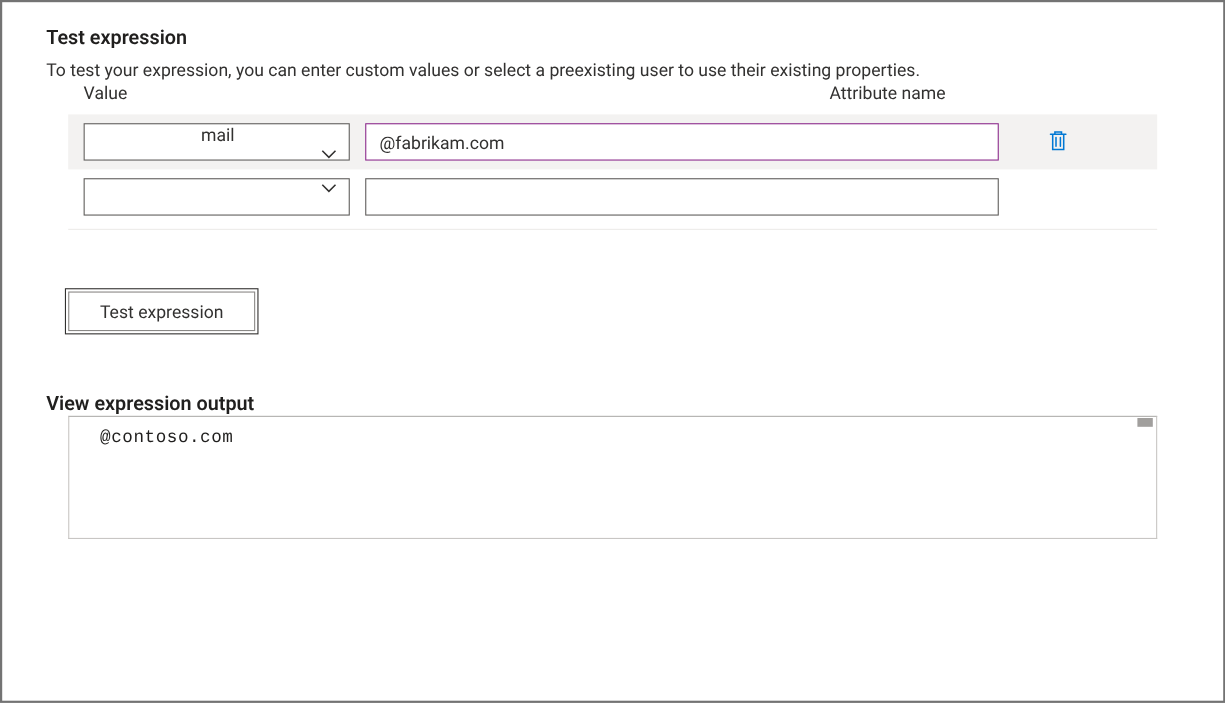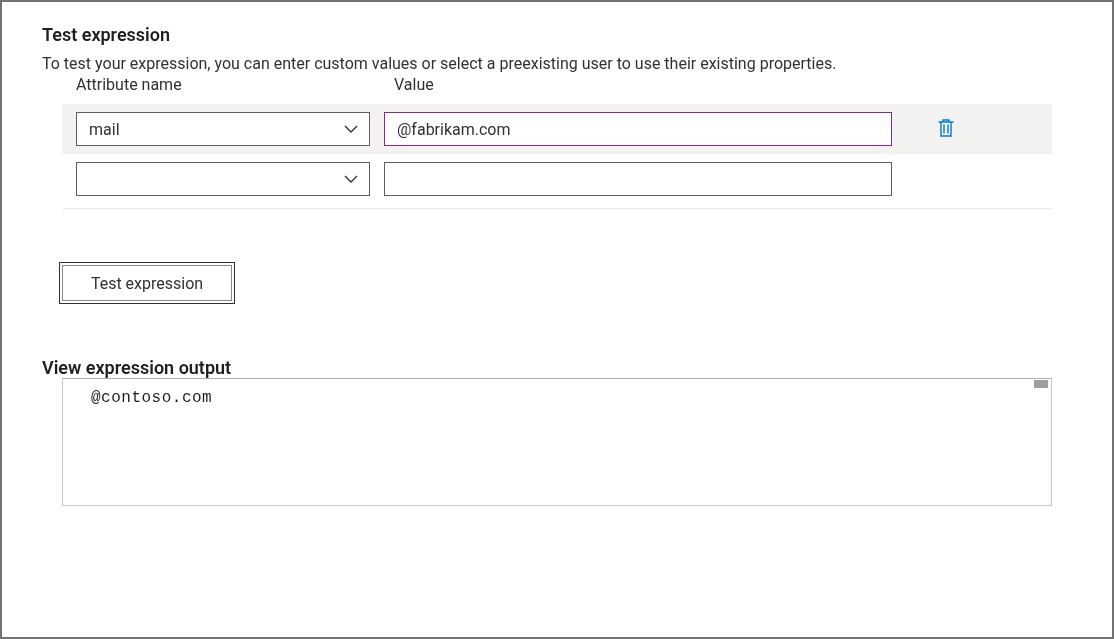--- a/index.html
+++ b/index.html
@@ -55,40 +55,41 @@
     .row {
       display: flex;
       align-items: center;
       padding: 8px 14px;
       gap: 14px;
     }
     .row-active {
       background: #f3f2f1;
     }
     .dropdown {
-      width: 294px;
+      width: 242px;
       height: 34px;
       border: 1px solid #605e5c;
       background: #fff;
       display: flex;
       align-items: center;
       padding: 0 10px 0 12px;
       font-size: 16px;
       color: #323130;
       cursor: pointer;
       position: relative;
+      flex-direction: column;
     }
     .dropdown .chevron {
       margin-left: auto;
       display: inline-flex;
       align-items: center;
       justify-content: center;
     }
     .text-input {
-      width: 508px;
+      width: 576px;
       height: 34px;
       border: 1px solid #605e5c;
       background: #fff;
       padding: 0 12px;
       font-size: 16px;
       font-family: inherit;
       color: #323130;
       outline: none;
     }
     .text-input:focus, .text-input.focused {
@@ -134,21 +135,21 @@
       font-size: 18px;
       font-weight: 600;
       color: #201f1e;
       margin-top: 56px;
     }
     .output-box {
       margin-left: 20px;
       margin-right: 20px;
       border: 1px solid #c8c6c4;
       border-top: 1px solid #b0aeac;
-      height: 128px;
+      height: 112px;
       position: relative;
       padding: 10px 28px;
       font-family: "Consolas", "Courier New", monospace;
       font-size: 16px;
       letter-spacing: 0.5px;
       color: #201f1e;
       background: #fff;
     }
     .output-box::after {
       content: "";
@@ -162,22 +163,22 @@
   </style>
 </head>
 <body>
 
 <div class="container">
 
   <h2 class="section-title">Test expression</h2>
   <p class="description">To test your expression, you can enter custom values or select a preexisting user to use their existing properties.</p>
 
   <div class="headers">
+    <div class="col-header col-value">Value</div>
     <div class="col-header col-attr">Attribute name</div>
-    <div class="col-header col-value">Value</div>
   </div>
 
   <div class="rows-area">
 
     <div class="row row-active">
       <div class="dropdown">
         <span>mail</span>
         <span class="chevron">
           <svg width="16" height="16" viewBox="0 0 16 16">
               <path d="M2 5 L8 11 L14 5" stroke="#323130" stroke-width="1.4" fill="none"></path>

